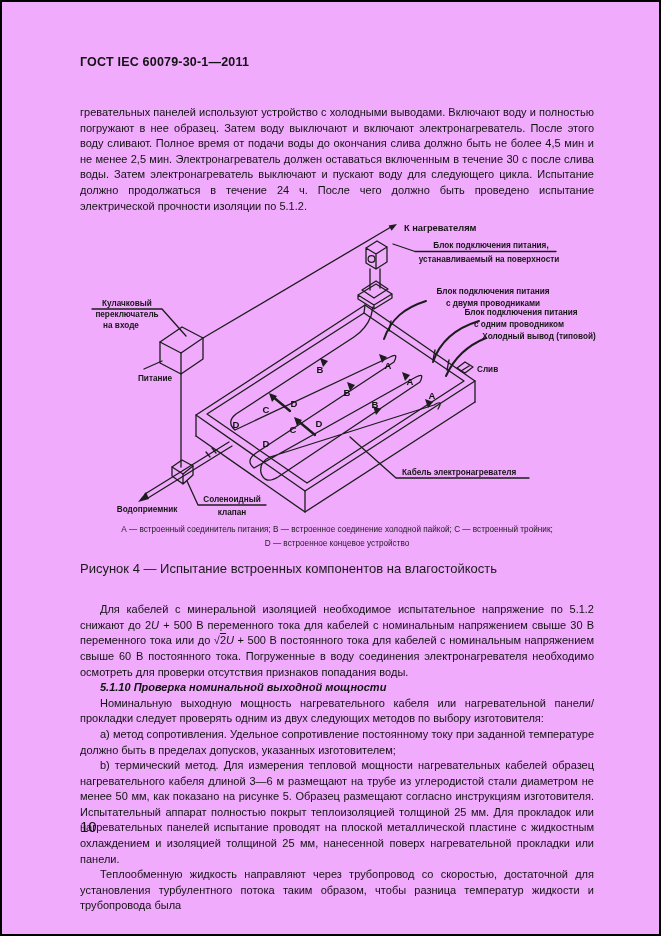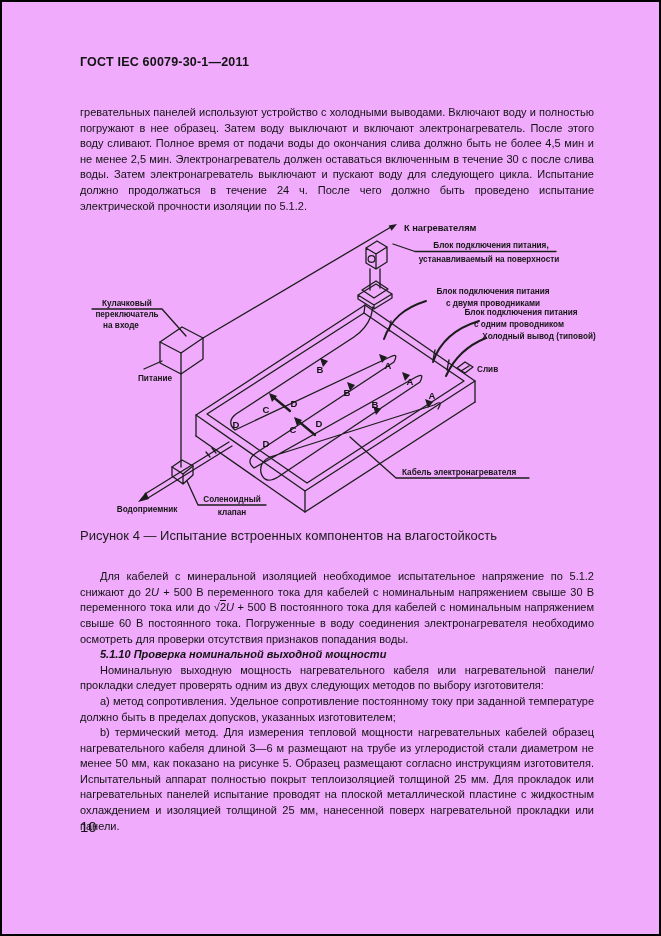--- a/index.html
+++ b/index.html
@@ -138,25 +138,30 @@
         <text class="mk" x="259" y="181" text-anchor="middle">B</text>
         <text class="mk" x="287" y="193" text-anchor="middle">B</text>
         <text class="mk" x="178" y="198" text-anchor="middle">C</text>
         <text class="mk" x="205" y="218" text-anchor="middle">C</text>
         <text class="mk" x="206" y="192" text-anchor="middle">D</text>
         <text class="mk" x="231" y="212" text-anchor="middle">D</text>
         <text class="mk" x="148" y="213" text-anchor="middle">D</text>
         <text class="mk" x="178" y="232" text-anchor="middle">D</text>
       </svg>
 
+      <div class="legend">
+        <div>А — встроенный соединитель питания; В — встроенное соединение холодной пайкой; С — встроенный тройник;</div>
+        <div>D — встроенное концевое устройство</div>
+      </div>
       <div class="figcaption">Рисунок 4 — Испытание встроенных компонентов на влагостойкость</div>
     </div>
 
     <p class="ind blk2"><span>Для кабелей с минеральной изоляцией необходимое испытательное напряжение по 5.1.2 снижают до 2</span><span class="it">U</span><span> + 500 В переменного тока для кабелей с номинальным напряжением свыше 30 В переменного тока или до </span><span>√</span><span class="ovl">2</span><span class="it">U</span><span> + 500 В постоянного тока для кабелей с номинальным напряжением свыше 60 В постоянного тока. Погруженные в воду соединения электронагревателя необходимо осмотреть для проверки отсутствия признаков попадания воды.</span></p>
 
     <p class="ind bold">5.1.10 Проверка номинальной выходной мощности</p>
     <p class="ind">Номинальную выходную мощность нагревательного кабеля или нагревательной панели/прокладки следует проверять одним из двух следующих методов по выбору изготовителя:</p>
     <p class="ind">a) метод сопротивления. Удельное сопротивление постоянному току при заданной температуре должно быть в пределах допусков, указанных изготовителем;</p>
     <p class="ind">b) термический метод. Для измерения тепловой мощности нагревательных кабелей образец нагревательного кабеля длиной 3—6 м размещают на трубе из углеродистой стали диаметром не менее 50 мм, как показано на рисунке 5. Образец размещают согласно инструкциям изготовителя. Испытательный аппарат полностью покрыт теплоизоляцией толщиной 25 мм. Для прокладок или нагревательных панелей испытание проводят на плоской металлической пластине с жидкостным охлаждением и изоляцией толщиной 25 мм, нанесенной поверх нагревательной прокладки или панели.</p>
+    <p class="ind">Теплообменную жидкость направляют через трубопровод со скоростью, достаточной для установления турбулентного потока таким образом, чтобы разница температур жидкости и трубопровода была</p>
   </div>
 
   <div class="pagenum">10</div>
 </div>
 
 </body></html>

